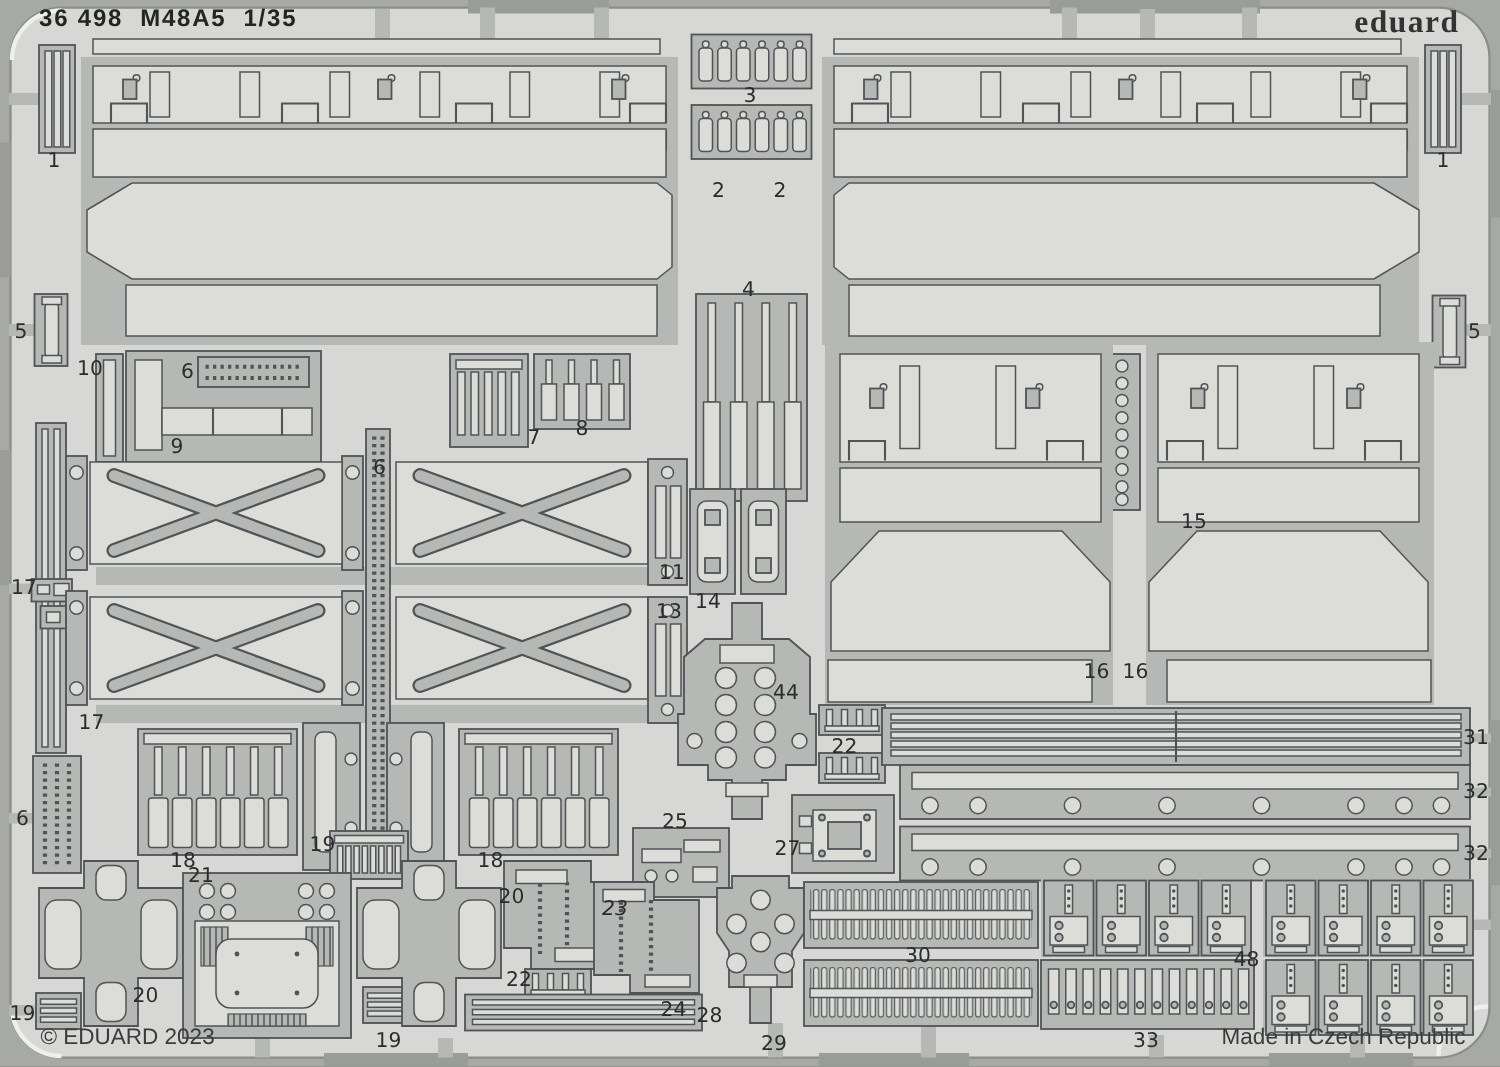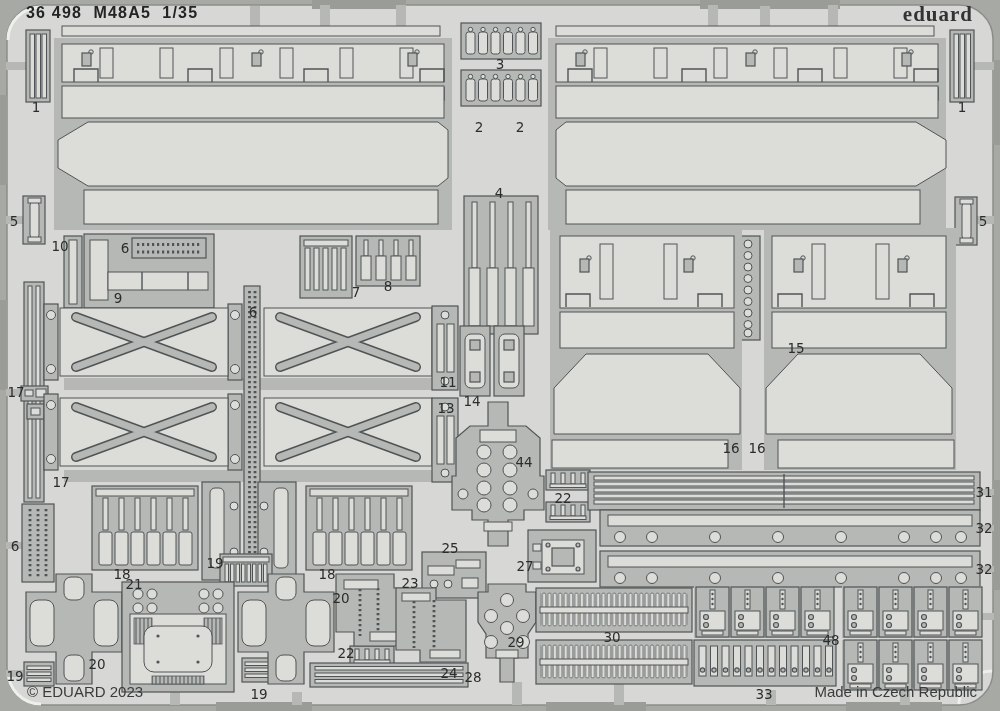--- a/index.html
+++ b/index.html
@@ -659,26 +659,26 @@
       <span class="part-label" style="left: 984px; top: 528px;">32</span>
       <span class="part-label" style="left: 984px; top: 569px;">32</span>
       <span class="part-label" style="left: 15px; top: 546px;">6</span>
       <span class="part-label" style="left: 122px; top: 574px;">18</span>
       <span class="part-label" style="left: 215px; top: 563px;">19</span>
       <span class="part-label" style="left: 327px; top: 574px;">18</span>
       <span class="part-label" style="left: 450px; top: 548px;">25</span>
       <span class="part-label" style="left: 525px; top: 566px;">27</span>
       <span class="part-label" style="left: 134px; top: 584px; text-align: center;">21</span>
       <span class="part-label" style="left: 341px; top: 598px;">20</span>
-      <span class="part-label" style="left: 410px; top: 583px;">23</span>
+      <span class="part-label" style="left: 410px; top: 606px; font-style: italic;">23</span>
       <span class="part-label" style="left: 449px; top: 626px; margin-top: 47px;">24</span>
       <span class="part-label" style="left: 346px; top: 653px;">22</span>
       <span class="part-label" style="left: 97px; top: 664px;">20</span>
       <span class="part-label" style="left: 473px; top: 677px;">28</span>
-      <span class="part-label" style="left: 516px; top: 642px;">29</span>
+      <span class="part-label" style="left: 516px; top: 696px;">29</span>
       <span class="part-label" style="left: 612px; top: 637px;">30</span>
       <span class="part-label" style="left: 831px; top: 640px;">48</span>
       <span class="part-label" style="left: 764px; top: 694px;">33</span>
       <span class="part-label" style="left: 15px; top: 676px;">19</span>
       <span class="part-label" style="left: 259px; top: 694px;">19</span>
     </div>
 
 <div class="title">36 498  M48A5  1/35</div>
 <div class="brand">eduard</div>
 <div class="copyright">© EDUARD 2023</div>

